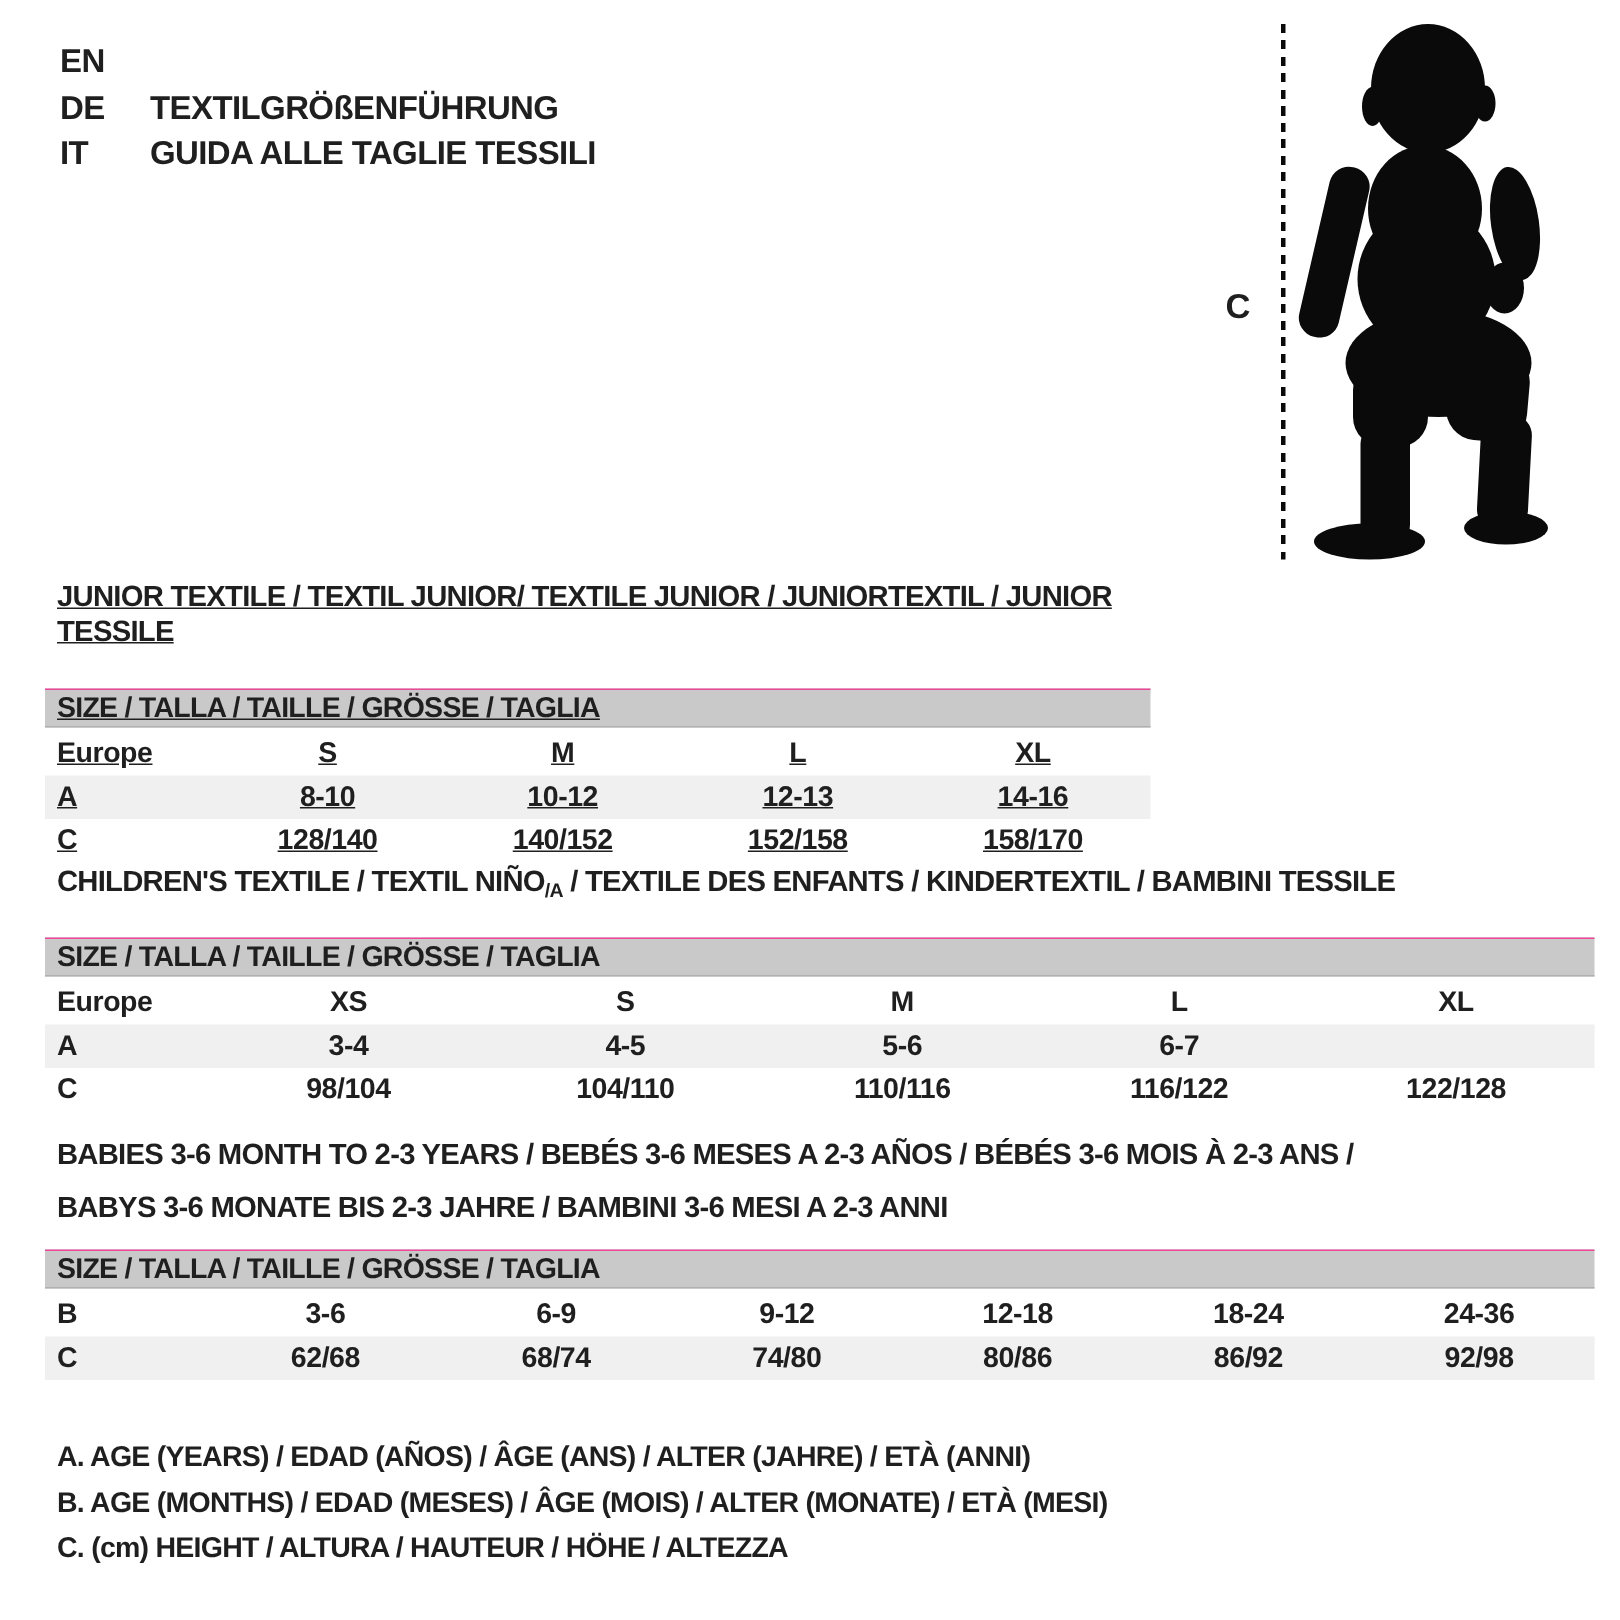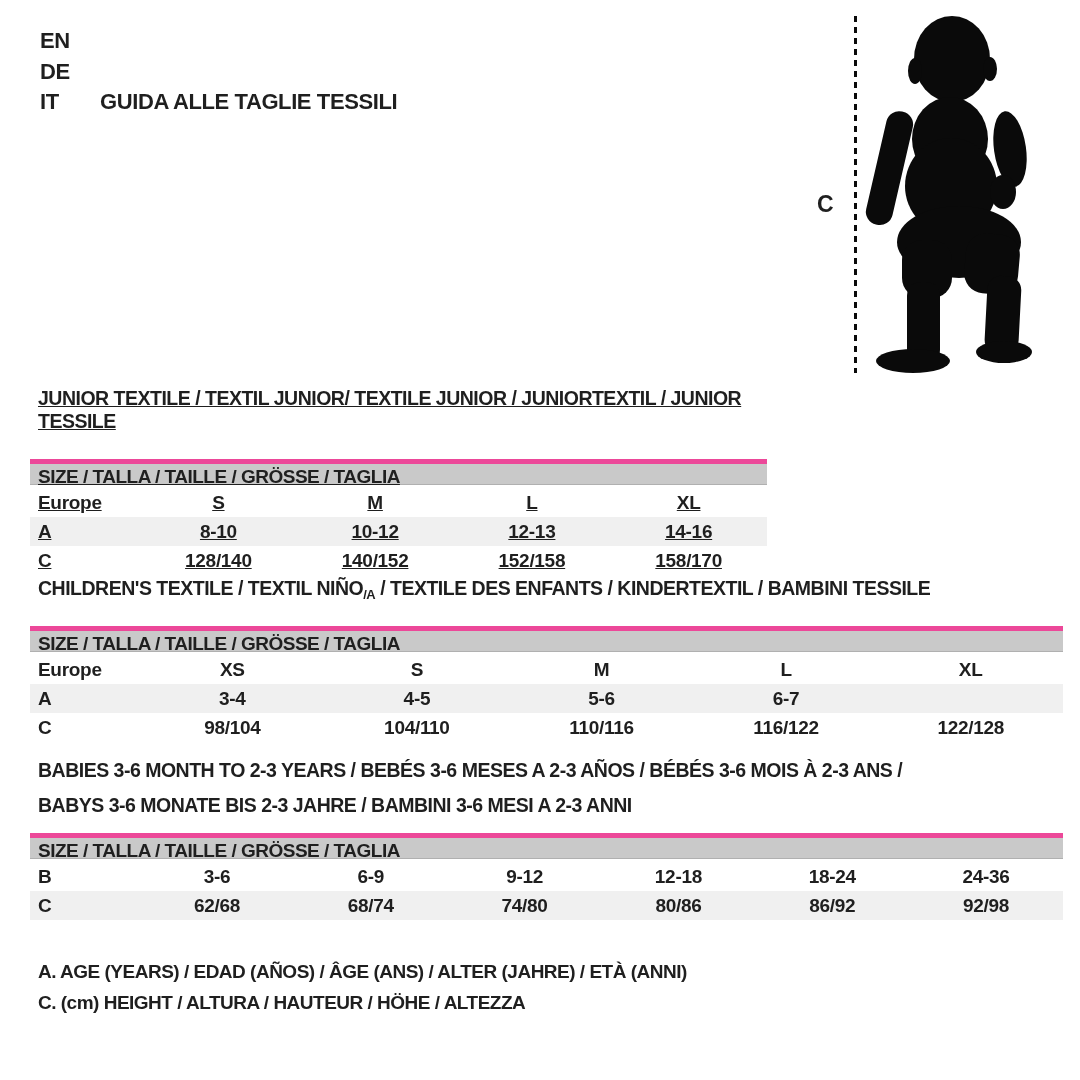--- a/index.html
+++ b/index.html
@@ -26,21 +26,21 @@
   .section-title{padding-left:8px;font-size:19.5px;letter-spacing:-0.5px;line-height:23px;}
   .sec-babies .section-title{line-height:35px;}
   .subscript{font-size:13px;vertical-align:-4px;}
   .size-table{width:100%;}
   .sec-junior .size-table{margin-top:26px;}
   .sec-children .size-table{margin-top:20px;}
   .sec-babies .size-table{margin-top:10px;}
   .table-header{
     box-sizing:border-box;height:26px;line-height:25px;padding-left:8px;margin-bottom:3px;
     background:var(--table-header-band,#c9c9c9);
-    border-top:5px solid #ec4899;border-bottom:1px solid #b0b0b0;
+    border-top:1px solid #ec4899;border-bottom:1px solid #b0b0b0;
     font-size:19px;letter-spacing:-0.5px;
   }
   .table-row{display:grid;height:29px;line-height:29px;font-size:19px;letter-spacing:-0.3px;}
   .table-row.shaded{background:var(--row-shade,#f0f0f0);}
   .row-label{padding-left:8px;text-align:left;}
   .cell{text-align:center;}
   
   .footnotes{position:absolute;left:38px;top:957px;}
   .footnote{font-size:19px;line-height:30.5px;letter-spacing:-0.5px;}
 </style>
@@ -48,20 +48,21 @@
 <body>
 
 <div class="page">
 
   <div class="lang-block" id="lang-block">
       <div class="lang-row">
         <span class="lang-code">EN</span>
       </div>
       <div class="lang-row">
         <span class="lang-code">DE</span>
+        <span class="lang-title">TEXTILGRÖßENFÜHRUNG</span>
       </div>
       <div class="lang-row">
         <span class="lang-code">IT</span>
         <span class="lang-title">GUIDA ALLE TAGLIE TESSILI</span>
       </div>
     </div>
 
   <div class="measure-label">C</div>
   <div class="dashed-line"></div>
 
@@ -170,16 +171,17 @@
             <div class="cell">80/86</div>
             <div class="cell">86/92</div>
             <div class="cell">92/98</div>
           </div>
         </div>
       </section>
     </div>
 
   <div class="footnotes" id="footnotes">
       <div class="footnote">A. AGE (YEARS) / EDAD (AÑOS) / ÂGE (ANS) / ALTER (JAHRE) / ETÀ (ANNI)</div>
+      <div class="footnote">B. AGE (MONTHS) / EDAD (MESES) / ÂGE (MOIS) / ALTER (MONATE) / ETÀ (MESI)</div>
       <div class="footnote">C. (cm) HEIGHT / ALTURA / HAUTEUR / HÖHE / ALTEZZA</div>
     </div>
 
 </div>
 
 </body></html>

